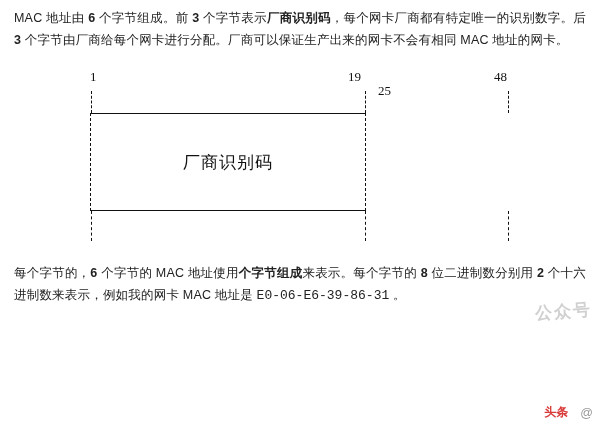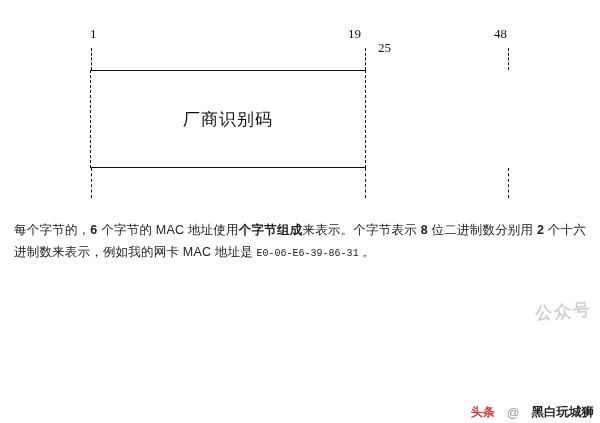--- a/index.html
+++ b/index.html
@@ -28,21 +28,21 @@
     letter-spacing: 0.2px;
     text-align: justify;
     margin: 0;
     color: #222222;
   }
   .para b {
     font-weight: bold;
   }
   .para .mono {
     font-family: "Liberation Mono", monospace;
-    font-size: 10px;
+    font-size: 13px;
     letter-spacing: 0;
   }
   
   .diagram {
     position: relative;
     margin: 18px auto 0 auto;
     width: 420px;
     height: 178px;
   }
   .diagram .labels {
@@ -149,20 +149,23 @@
   .wm-bottom .tt-name {
     font-weight: bold;
     color: #222;
   }
 </style>
 </head>
 <body>
 
 <div class="page">
 
+  <p class="para p1">
+    <span>MAC 地址由 </span><b>6</b><span> 个字节组成。前 </span><b>3</b><span> 个字节表示</span><b>厂商识别码</b><span>，每个网卡厂商都有特定唯一的识别数字。后 </span><b>3</b><span> 个字节由厂商给每个网卡进行分配。厂商可以保证生产出来的网卡不会有相同 MAC 地址的网卡。</span>
+  </p>
 
   <div class="diagram">
     <div class="labels">
       <span class="lbl-1">1</span>
       <span class="lbl-24">19</span>
       <span class="lbl-25">25</span>
       <span class="lbl-48">48</span>
     </div>
 
     <div class="vline top v-a"></div>
@@ -175,24 +178,23 @@
       </div>
     </div>
 
     <div class="vline bot v-a"></div>
     <div class="vline bot v-b"></div>
     <div class="vline bot v-c"></div>
   </div>
 
 
   <p class="para p3">
-    <span>每个字节的，</span><b>6</b><span> 个字节的 MAC 地址使用</span><b>个字节组成</b><span>来表示。个字节表示 </span><b>8</b><span> 位二进制数分别用 </span><b>2</b><span> 个十六进制数来表示，例如我的网卡 MAC 地址是 </span><span class="mono">E0-06-E6-39-86-31</span><span> 。</span>
+    <span>每个字节的，</span><b>6</b><span> 个字节的 MAC 地址使用</span><b>个字节组成</b><span>来表示。每个字节的 </span><b>8</b><span> 位二进制数分别用 </span><b>2</b><span> 个十六进制数来表示，例如我的网卡 MAC 地址是 </span><span class="mono">E0-06-E6-39-86-31</span><span> 。</span>
   </p>
 
   <div class="wm-top">公众号</div>
 
   <div class="wm-bottom">
     <span class="tt-logo">头条</span>
     <span class="tt-sep">@</span>
-    <span class="tt-name">黑白玩城狮</span>
   </div>
 
 </div>
 
 </body></html>

